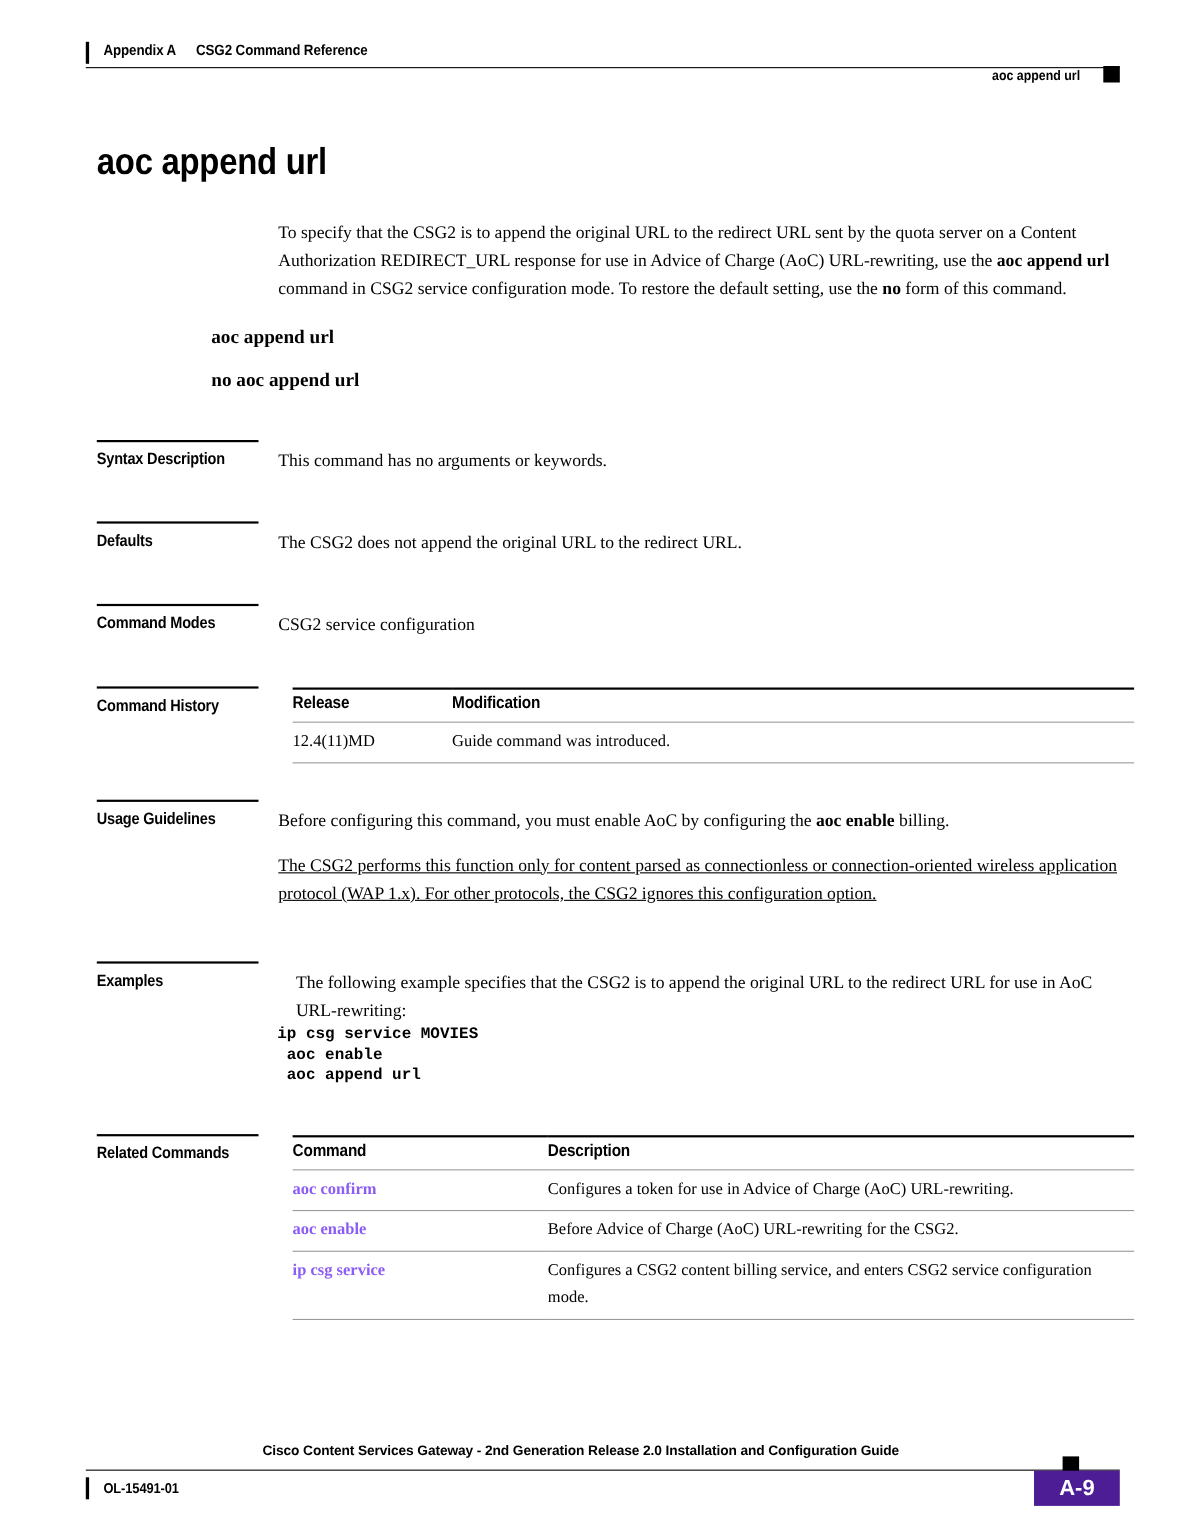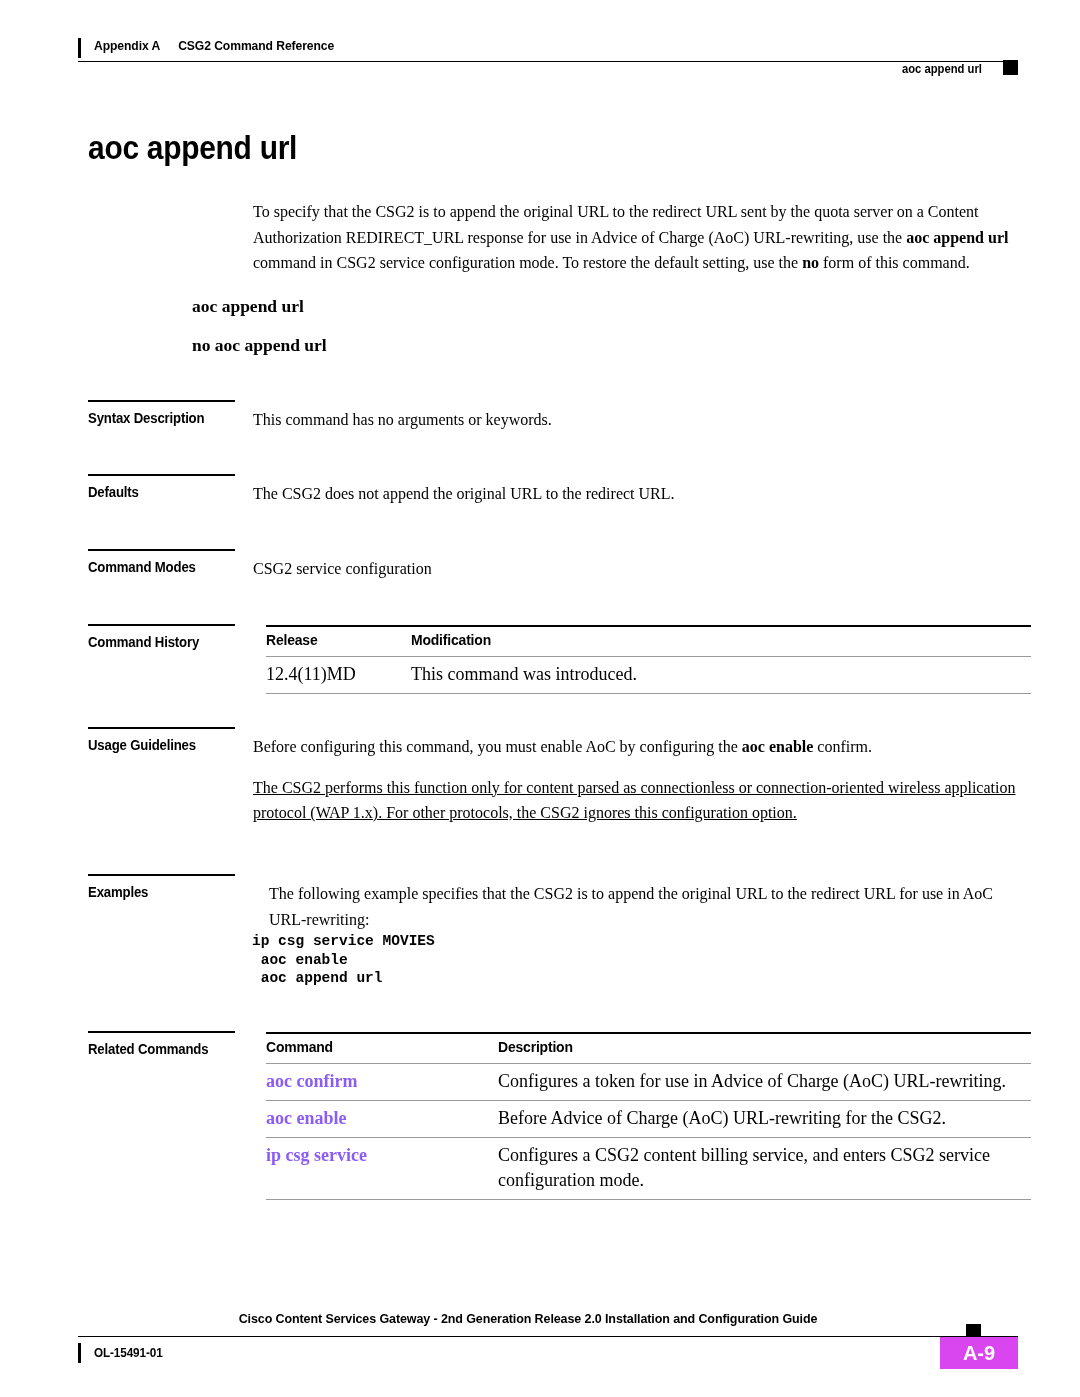--- a/index.html
+++ b/index.html
@@ -155,21 +155,21 @@
   }
   .dtable th {
     font-family: "Liberation Sans Narrow", "Liberation Sans", sans-serif;
     font-weight: bold;
     font-size: 15.5px;
     letter-spacing: -0.2px;
     padding: 4px 0 7px 0;
   }
   .dtable th .thin { display: inline-block; transform: scaleX(0.9); transform-origin: left top; }
   .dtable td {
-    font-size: 18px;
+    font-size: 15px;
     line-height: 25px;
     padding: 5px 0 6px 0;
   }
   .rule-thick { border-top: 2px solid #000000; }
   .rule-thin  { border-top: 1px solid #9a9a9a; }
   .rule-thin-b{ border-bottom: 1px solid #9a9a9a; }
 
   td.c1 { width: 222px; padding-right: 10px; }
   th.c1 { width: 222px; padding-right: 10px; }
 
@@ -244,21 +244,21 @@
     white-space: nowrap;
     transform: scaleX(0.9);
     transform-origin: left top;
   }
   .footer-pageno {
     position: absolute;
     left: 862px;
     top: 25px;
     width: 78px;
     height: 32px;
-    background: #d946ef;
+    background: #4c1d95;
     color: #ffffff;
     font-family: "Liberation Sans Narrow", "Liberation Sans", sans-serif;
     font-weight: bold;
     font-size: 20px;
     text-align: center;
     line-height: 32px;
   }
 </style>
 </head>
 <body>
@@ -307,29 +307,29 @@
   <table class="dtable" style="left:253px; top:625px; width:765px;">
     <thead>
       <tr class="rule-thick">
         <th class="c1" style="width:135px;"><span class="thin">Release</span></th>
         <th><span class="thin">Modification</span></th>
       </tr>
     </thead>
     <tbody>
       <tr class="rule-thin rule-thin-b">
         <td class="c1" style="width:135px;">12.4(11)MD</td>
-        <td>This command was introduced.</td>
+        <td>Guide command was introduced.</td>
       </tr>
     </tbody>
   </table>
 
   <div class="sec-rule" style="left:88px; top:727px;"></div>
   <div class="sec-label" style="left:88px; top:736px;">Usage Guidelines</div>
   <div class="body-col" style="position:absolute; left:253px; top:734px; width:765px;">
-    <p class="body"><span>Before configuring this command, you must enable AoC by configuring the </span><span class="b">aoc enable</span><span> confirm.</span></p>
+    <p class="body"><span>Before configuring this command, you must enable AoC by configuring the </span><span class="b">aoc enable</span><span> billing.</span></p>
     <p class="body">The CSG2 performs this function only for content parsed as connectionless or connection-oriented wireless application protocol (WAP 1.x). For other protocols, the CSG2 ignores this configuration option.</p>
   </div>
 
   <div class="sec-rule" style="left:88px; top:874px;"></div>
   <div class="sec-label" style="left:88px; top:883px;">Examples</div>
   <div class="body-col" style="position:absolute; left:269px; top:881px; width:765px;">
     <p class="body">The following example specifies that the CSG2 is to append the original URL to the redirect URL for use in AoC URL-rewriting:</p>
   </div>
   <div class="codeblock" style="left:252px; top:932px;">ip csg service MOVIES
  aoc enable

